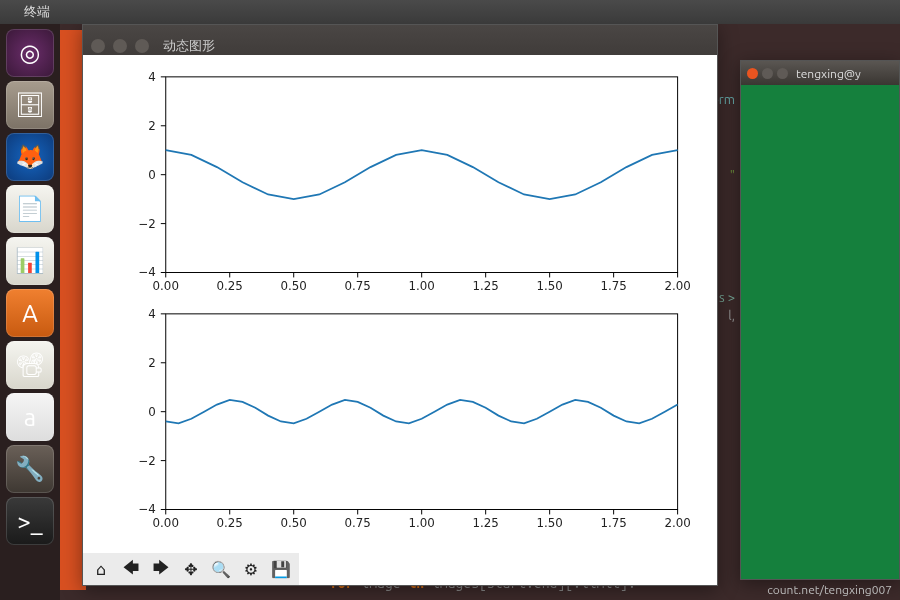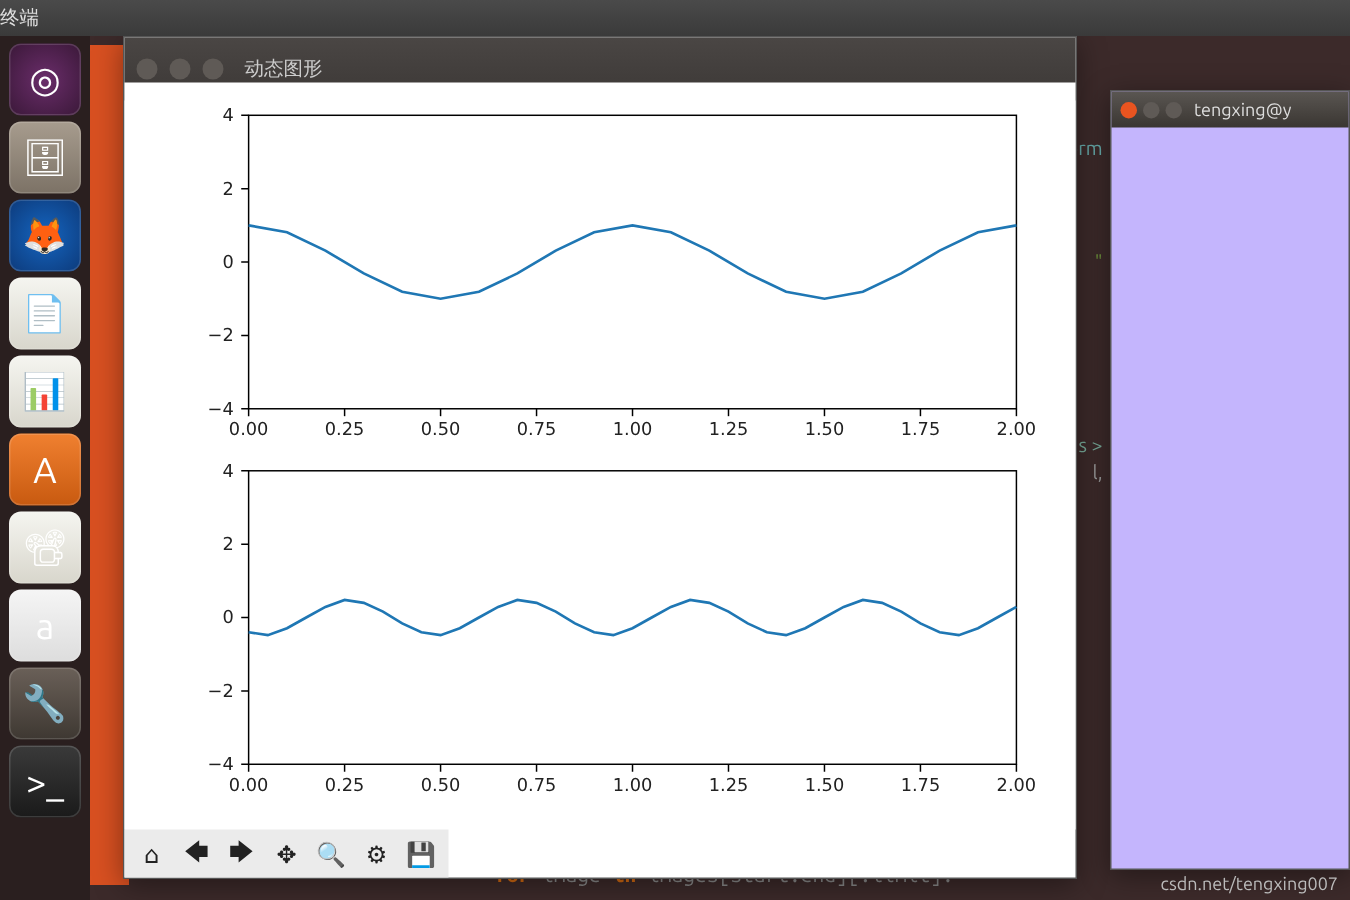--- a/index.html
+++ b/index.html
@@ -7,21 +7,21 @@
   width:900px; height:600px; overflow:hidden;
   font-family:"Ubuntu","DejaVu Sans",sans-serif;
   background:#3c2a2a;
   position:relative;
 }
 
 .menubar {
   position:absolute; top:0; left:0; right:0; height:24px;
   background:linear-gradient(#4a4a4a,#3a3a3a);
   color:#ddd; font-size:13px; display:flex; align-items:center;
-  padding-left:0; z-index:100;
+  padding-left:24px; z-index:100;
 }
 
 .launcher {
   position:absolute; top:24px; left:0; bottom:0; width:60px;
   background:rgba(40,30,30,0.9);
   display:flex; flex-direction:column; align-items:center;
   padding-top:5px; gap:4px; z-index:90;
 }
 .launcher .tile {
   width:48px;height:48px;border-radius:8px;
@@ -57,21 +57,21 @@
 .toolbar{
   position:absolute;bottom:0;left:0;height:32px;
   display:flex;align-items:center;padding:0 4px;gap:2px;background:#ebebeb;
 }
 .tbtn{width:28px;height:28px;border:1px solid transparent;
   display:flex;align-items:center;justify-content:center;
   font-size:16px;color:#222;border-radius:3px;}
 
 .termwin{
   position:absolute;top:60px;right:0;width:160px;height:520px;
-  background:#c4b5fd;z-index:30;border:1px solid #555;
+  background:#15803d;z-index:30;border:1px solid #555;
   box-shadow:0 4px 18px rgba(0,0,0,0.4);
 }
 .termwin .titlebar{height:24px;background:linear-gradient(#5a5652,#3a3632);
   display:flex;align-items:center;padding:0 6px;gap:4px;}
 .termwin .titlebar .wbtn{width:11px;height:11px;border-radius:6px}
 .termwin .wbtn.cl{background:#e95420}
 .termwin .wbtn.mn,.termwin .wbtn.mx{background:#5f5a56}
 .termwin .title{color:#ddd;font-size:12px;margin-left:4px;white-space:nowrap;overflow:hidden}
 .termwin .body{padding:6px 6px;font-family:"Ubuntu Mono","DejaVu Sans Mono",monospace;
   font-size:17px;line-height:1.45;color:#222;white-space:pre;overflow:hidden}
@@ -233,13 +233,13 @@
 
 <div class="termwin">
   <div class="titlebar">
     <span class="wbtn cl"></span>
     <span class="wbtn mn"></span>
     <span class="wbtn mx"></span>
     <span class="title">tengxing@y</span>
   </div>
 </div>
 
-<div class="watermark">csdn.net/tengxing007</div>
+<div class="watermark">count.net/tengxing007</div>
 
 </body></html>

